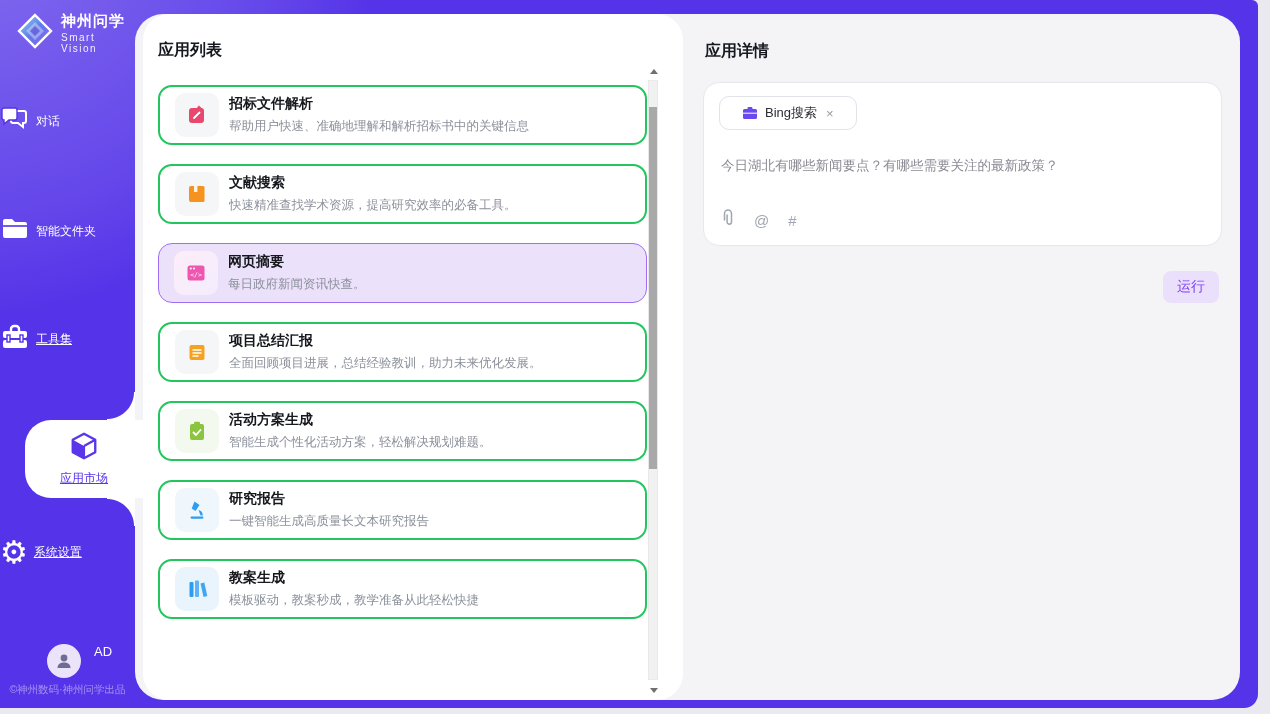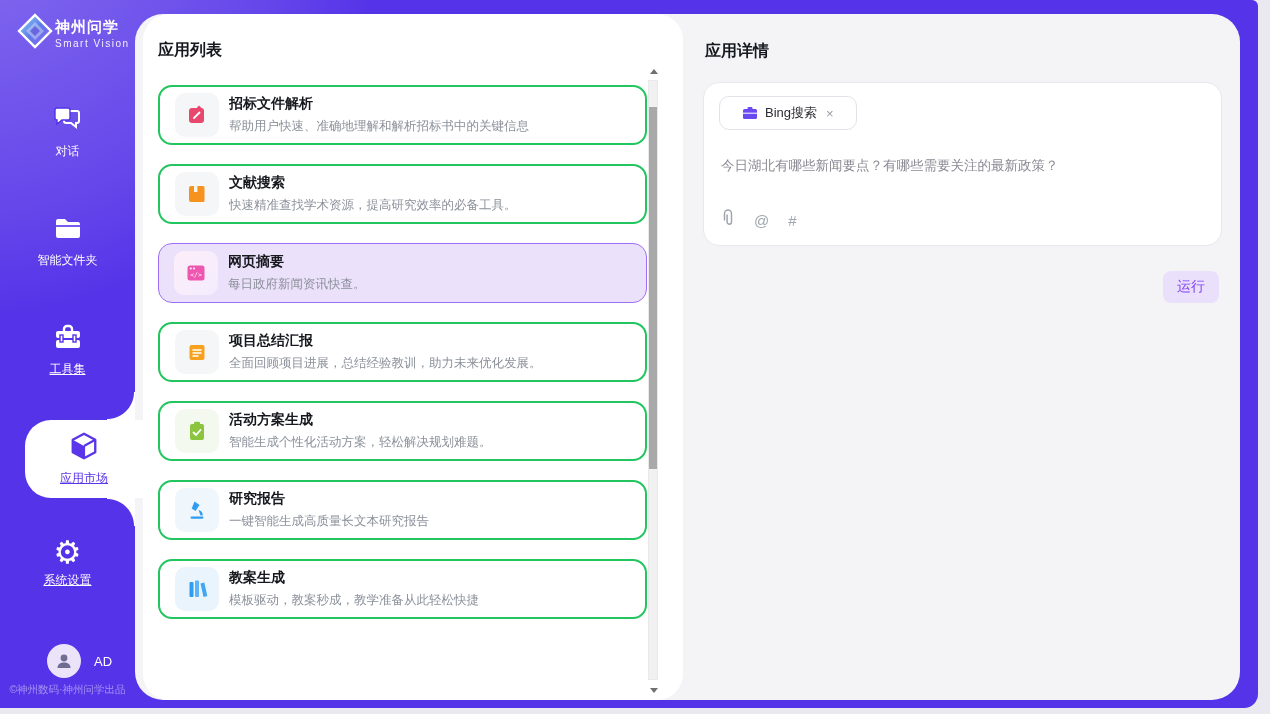--- a/index.html
+++ b/index.html
@@ -14,40 +14,40 @@
   .window::before { content:""; position:absolute; left:-120px; top:-160px; width:1100px; height:620px;
     background:radial-gradient(circle 560px at 90px 60px, rgba(255,255,255,.30), rgba(255,255,255,.10) 55%, transparent 75%);
     pointer-events:none; }
 
   
   .content { position:absolute; left:135px; top:14px; width:1105px; height:686px;
     background:#f4f4f7; border-radius:28px; }
 
   
   .sidebar { position:absolute; left:0; top:0; width:135px; height:700px; color:#fff; }
-  .logo { position:absolute; left:16px; top:12px; display:flex; align-items:center; gap:1px; }
+  .logo { position:absolute; left:16px; top:12px; display:flex; align-items:center; gap:7px; }
   .logo-title { font-size:15px; font-weight:bold; letter-spacing:1px; }
   .logo-sub { font-size:10px; letter-spacing:1.5px; opacity:.9; margin-top:1px; }
-  .nav-item { position:absolute; left:0; width:135px; display:flex; flex-direction:column;
+  .nav-item { position:absolute; left:0; width:135px; display:flex; flex-direction:row;
     align-items:center; gap:6px; cursor:pointer;text-align:right; }
   .nav-label { font-size:12px; color:#fff; }
   .nav-label.u { text-decoration:underline; }
   .nav-chat{top:105px} .nav-folder{top:216px} .nav-tools{top:323px} .nav-settings{top:538px}
 
   
   .bubble { position:absolute; left:25px; top:420px; width:118px; height:78px;
     background:#fff; border-radius:26px 0 0 26px; z-index:3; display:flex;
     flex-direction:column; align-items:center; justify-content:center; gap:5px; cursor:pointer; }
   .bubble .nav-label { color:var(--accent); text-decoration:underline; }
   .notch { position:absolute; left:107px; width:28px; height:28px; z-index:3; pointer-events:none; }
   .notch-top { top:392px; background:radial-gradient(circle 28px at 0 0, rgba(0,0,0,0) 26.5px, #fff 27.5px); }
   .notch-bottom { top:498px; background:radial-gradient(circle 28px at 0 28px, rgba(0,0,0,0) 26.5px, #fff 27.5px); }
 
   .user-row { position:absolute; left:0; top:644px; width:159px; display:flex;
-    align-items:center; justify-content:center; gap:13px; }
+    justify-content:center; gap:13px; }
   .avatar { width:34px; height:34px; border-radius:50%; background:#eae3fa;
     display:flex; align-items:center; justify-content:center; cursor:pointer; }
   .user-name { font-size:13px; color:#fff; }
   .copyright { position:absolute; left:0; top:683px; width:135px; text-align:center;
     font-size:10.5px; color:rgba(255,255,255,.45); white-space:nowrap; }
 
   
   .list-panel { position:absolute; left:143px; top:14px; width:540px; height:686px;
     background:#fff; border-radius:26px; z-index:4; overflow:hidden; }
   .panel-title { font-size:16px; font-weight:bold; color:#15181e; }

